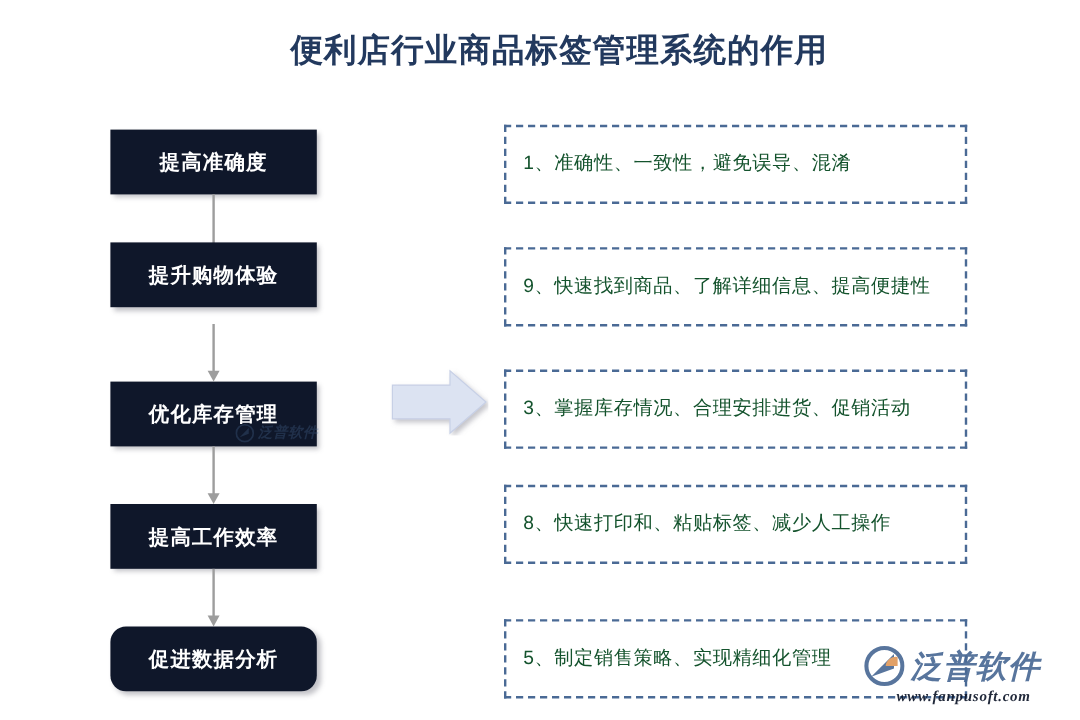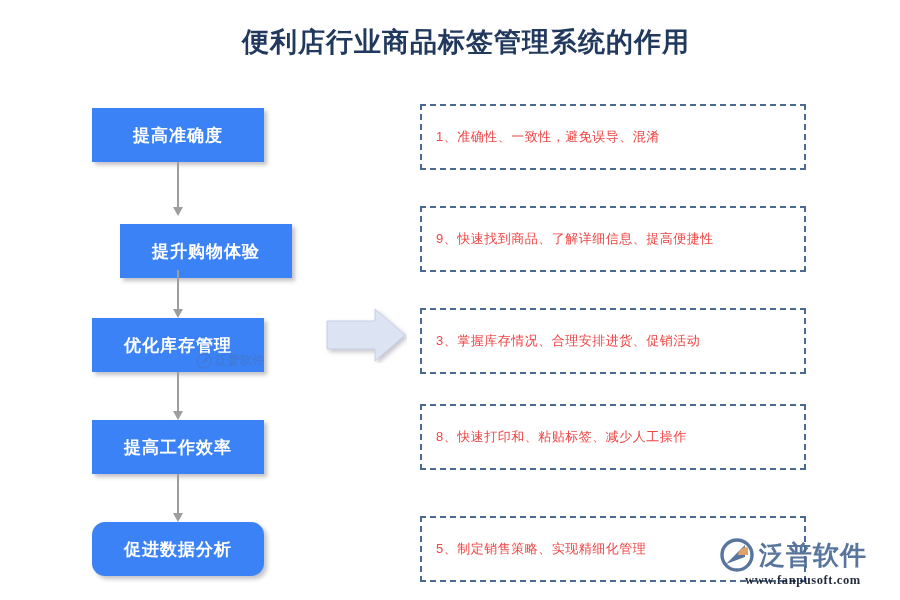--- a/index.html
+++ b/index.html
@@ -44,21 +44,21 @@
     left: 92px;
     top: 108px;
     width: 172px;
   }
 
   .flow-node {
     position: absolute;
     left: 0;
     width: 172px;
     height: 54px;
-    background: #3b82f6;
+    background: #0f172a;
     color: #ffffff;
     font-size: 17px;
     font-weight: bold;
     letter-spacing: 1px;
     display: flex;
     align-items: center;
     justify-content: center;
     box-shadow: 3px 3px 4px rgba(120,120,130,0.45);
     box-sizing: border-box;
   }
@@ -105,32 +105,33 @@
     border: 2px dashed #4a6party;
     border: 2px dashed #4a6a95;
     box-sizing: border-box;
     display: flex;
     align-items: center;
     background: transparent;
   }
 
   .detail-text {
     padding-left: 14px;
-    font-size: 13px;
-    color: #ef4444;
+    font-size: 16px;
+    color: #14532d;
     letter-spacing: 0.5px;
     line-height: 22px;
     white-space: nowrap;
   }
 
   
   .wm {
     position: absolute;
     pointer-events: none;
     user-select: none;
+    font-style: italic;
   }
   #watermark-center {
     left: 196px;
     top: 352px;
     opacity: 0.30;
     display: flex;
     align-items: center;
     gap: 3px;
   }
   #watermark-center .wm-text {
@@ -180,21 +181,21 @@
 
   <div id="page-title">便利店行业商品标签管理系统的作用</div>
 
   <div class="flow-col">
 
     <div class="flow-node" style="top:0px;">
       <span>提高准确度</span>
     </div>
     <div class="flow-connector" style="top:54px;  height:46px;"></div>
 
-    <div class="flow-node" style="top:116px;margin-left:28px;">
+    <div class="flow-node" style="top:94px;">
       <span>提升购物体验</span>
     </div>
     <div class="flow-connector" style="top:162px; height:40px;"></div>
 
     <div class="flow-node" style="top:210px;">
       <span>优化库存管理</span>
     </div>
     <div class="flow-connector" style="top:264px; height:40px;"></div>
 
     <div class="flow-node" style="top:312px;">

